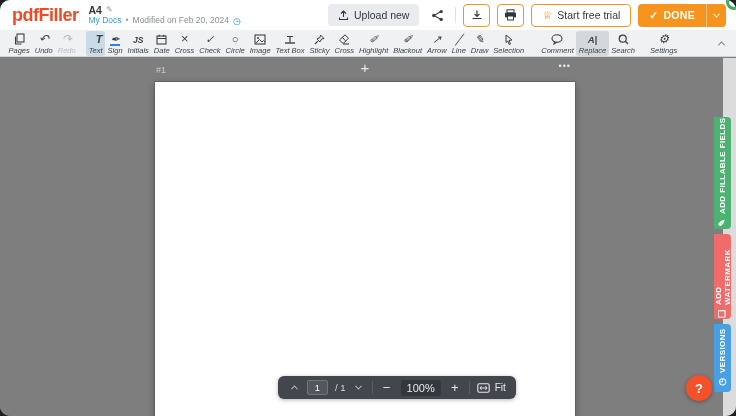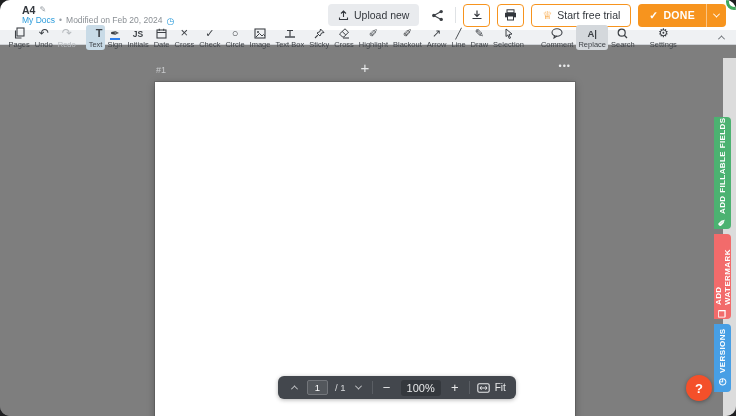--- a/index.html
+++ b/index.html
@@ -31,21 +31,21 @@
   .btn-done { background:#f7941e; color:#fff; border:none; border-radius:4px 0 0 4px; height:23px; padding:0 11px; display:flex; align-items:center; gap:5px; font-size:10.5px; font-weight:bold; letter-spacing:.3px; font-family:inherit; }
   .btn-done-caret { background:#f7941e; border:none; border-left:1px solid rgba(255,255,255,.45); border-radius:0 4px 4px 0; width:20px; height:23px; display:flex; align-items:center; justify-content:center; }
 
   .chev { display:inline-block; width:5px; height:5px; border-right:1.4px solid #fff; border-bottom:1.4px solid #fff; }
   .chev.down { transform:rotate(45deg) translate(-1px,-1px); }
   .chev.up { transform:rotate(-135deg) translate(-1px,-1px); }
   .chev.gray { border-color:#6a6f75; }
   .chev.lt { border-color:#c7c9cc; }
 
   
-  .toolbar { position:absolute; top:30px; left:0; right:0; height:15px; background:#eff1f3; border-bottom:1px solid #cfd2d6; display:flex; align-items:center; padding:0 6px; z-index:30; }
+  .toolbar { position:absolute; top:30px; left:0; right:0; height:27px; background:#eff1f3; border-bottom:1px solid #cfd2d6; display:flex; align-items:center; padding:0 6px; z-index:30;font-style:italic; }
   .tbtn { display:flex; flex-direction:column; align-items:center; justify-content:center; height:25px; padding:0 2.5px; border-radius:3px; cursor:default; }
   .tbtn .ticon { height:13px; display:flex; align-items:flex-end; justify-content:center; font-size:11px; color:#3c4045; line-height:1; }
   .tbtn .tlabel { font-size:7.5px; color:#3f4348; white-space:nowrap; margin-top:1px; }
   .tbtn.disabled .ticon, .tbtn.disabled .tlabel { color:#b6babe; }
   .tbtn.sel-blue { background:#c9dbe7; }
   .tbtn.sel-gray { background:#d4d8dc; }
   .gap-a { margin-left:8px;align-items:flex-end; } .gap-b { margin-left:12px; } .gap-c { margin-left:10px; }
   .i-text::before { content:"T"; font-weight:bold; font-size:11px; }
   .i-undo::before { content:"↶"; font-size:12px; }
   .i-redo::before { content:"↷"; font-size:12px; }
@@ -97,20 +97,21 @@
   .help-btn { position:absolute; right:24px; bottom:15px; width:26px; height:26px; border-radius:50%; background:#f4502a; border:none; color:#fff; font-size:13px; font-weight:bold; box-shadow:0 1px 4px rgba(0,0,0,.35); z-index:26; }
 
   .corner-sprout { position:absolute; top:-6px; right:-6px; width:16px; height:16px; border:3px solid #3fa85c; border-radius:50%; z-index:40; }
 </style>
 </head>
 <body>
 
 <div class="window">
 
   <div class="header">
+    <div class="logo">pdfFiller</div>
     <div class="title-block">
       <div class="title-row">
         <span class="doc-title">A4</span>
         <span class="edit-pencil">✎</span>
       </div>
       <div class="crumb-row">
         <span class="crumb-link">My Docs</span>
         <span class="crumb-sep">•</span>
         <span class="crumb-mod">Modified on Feb 20, 2024</span>
         <span class="clock-glyph">◷</span>

